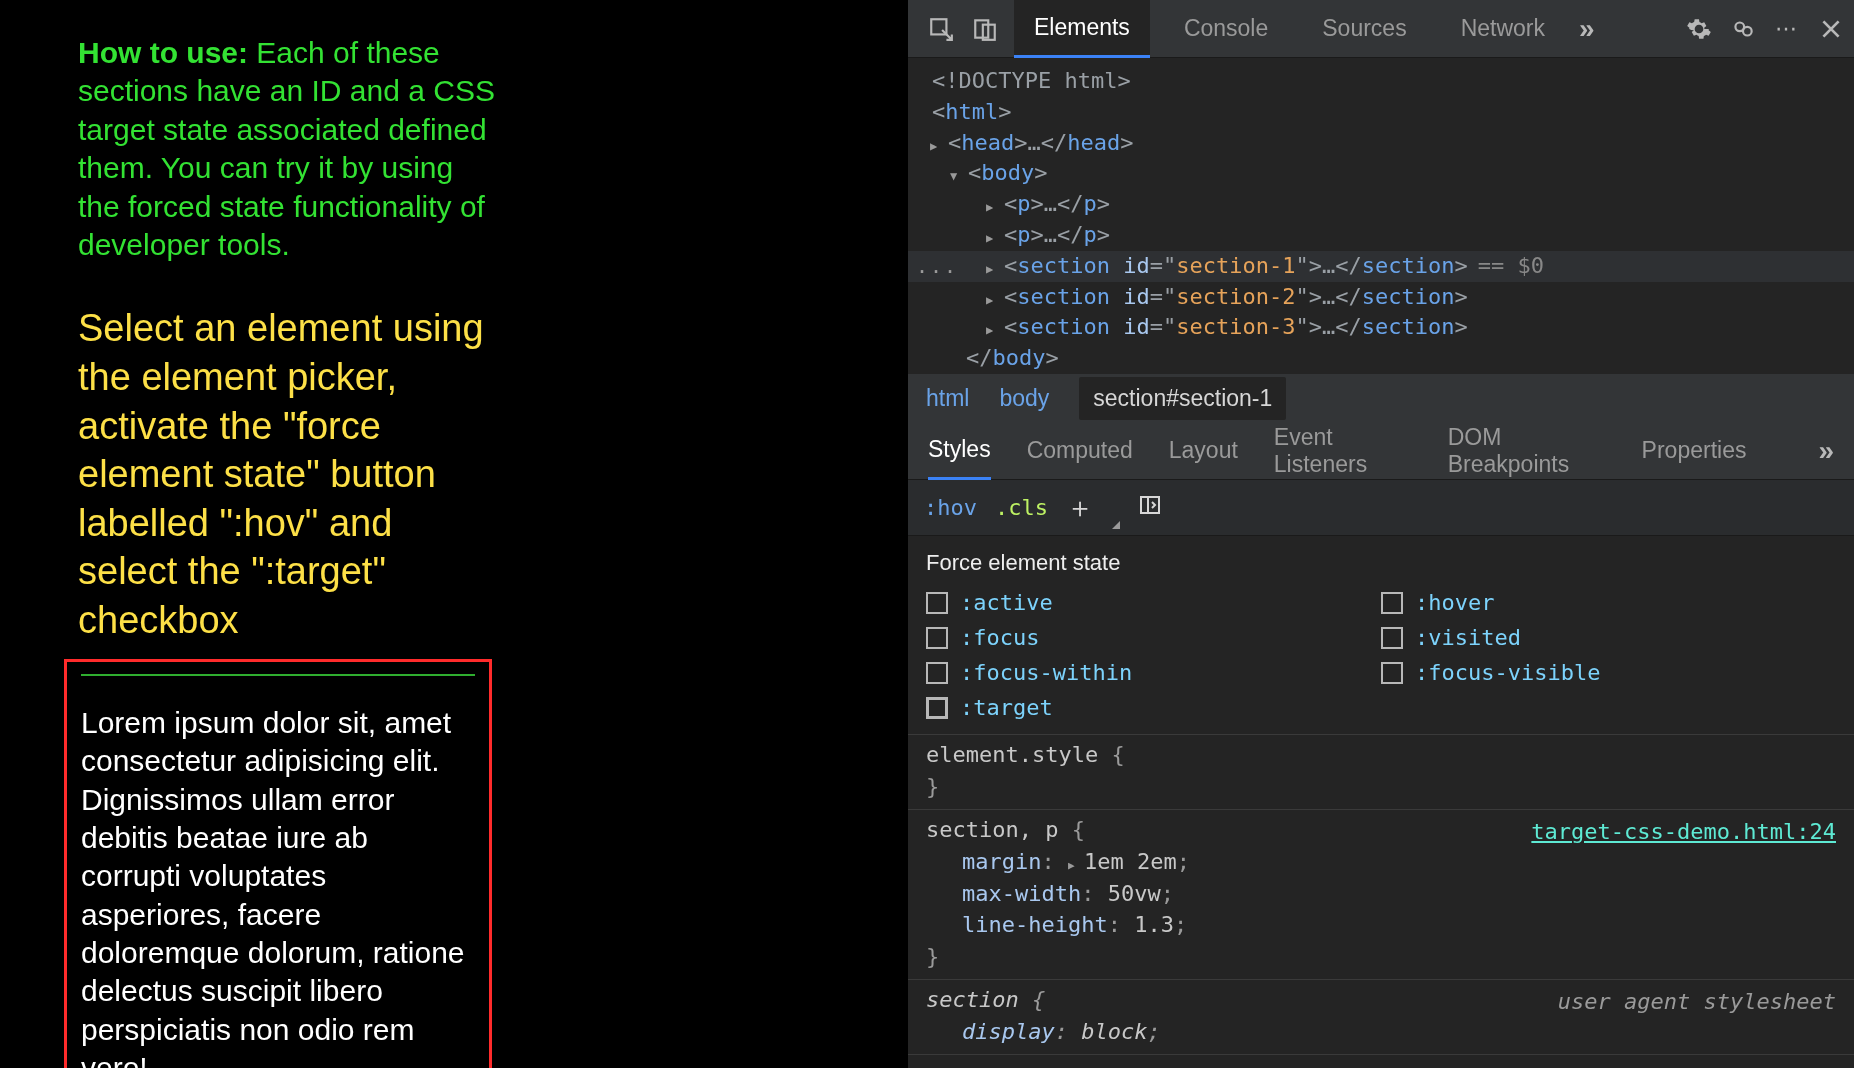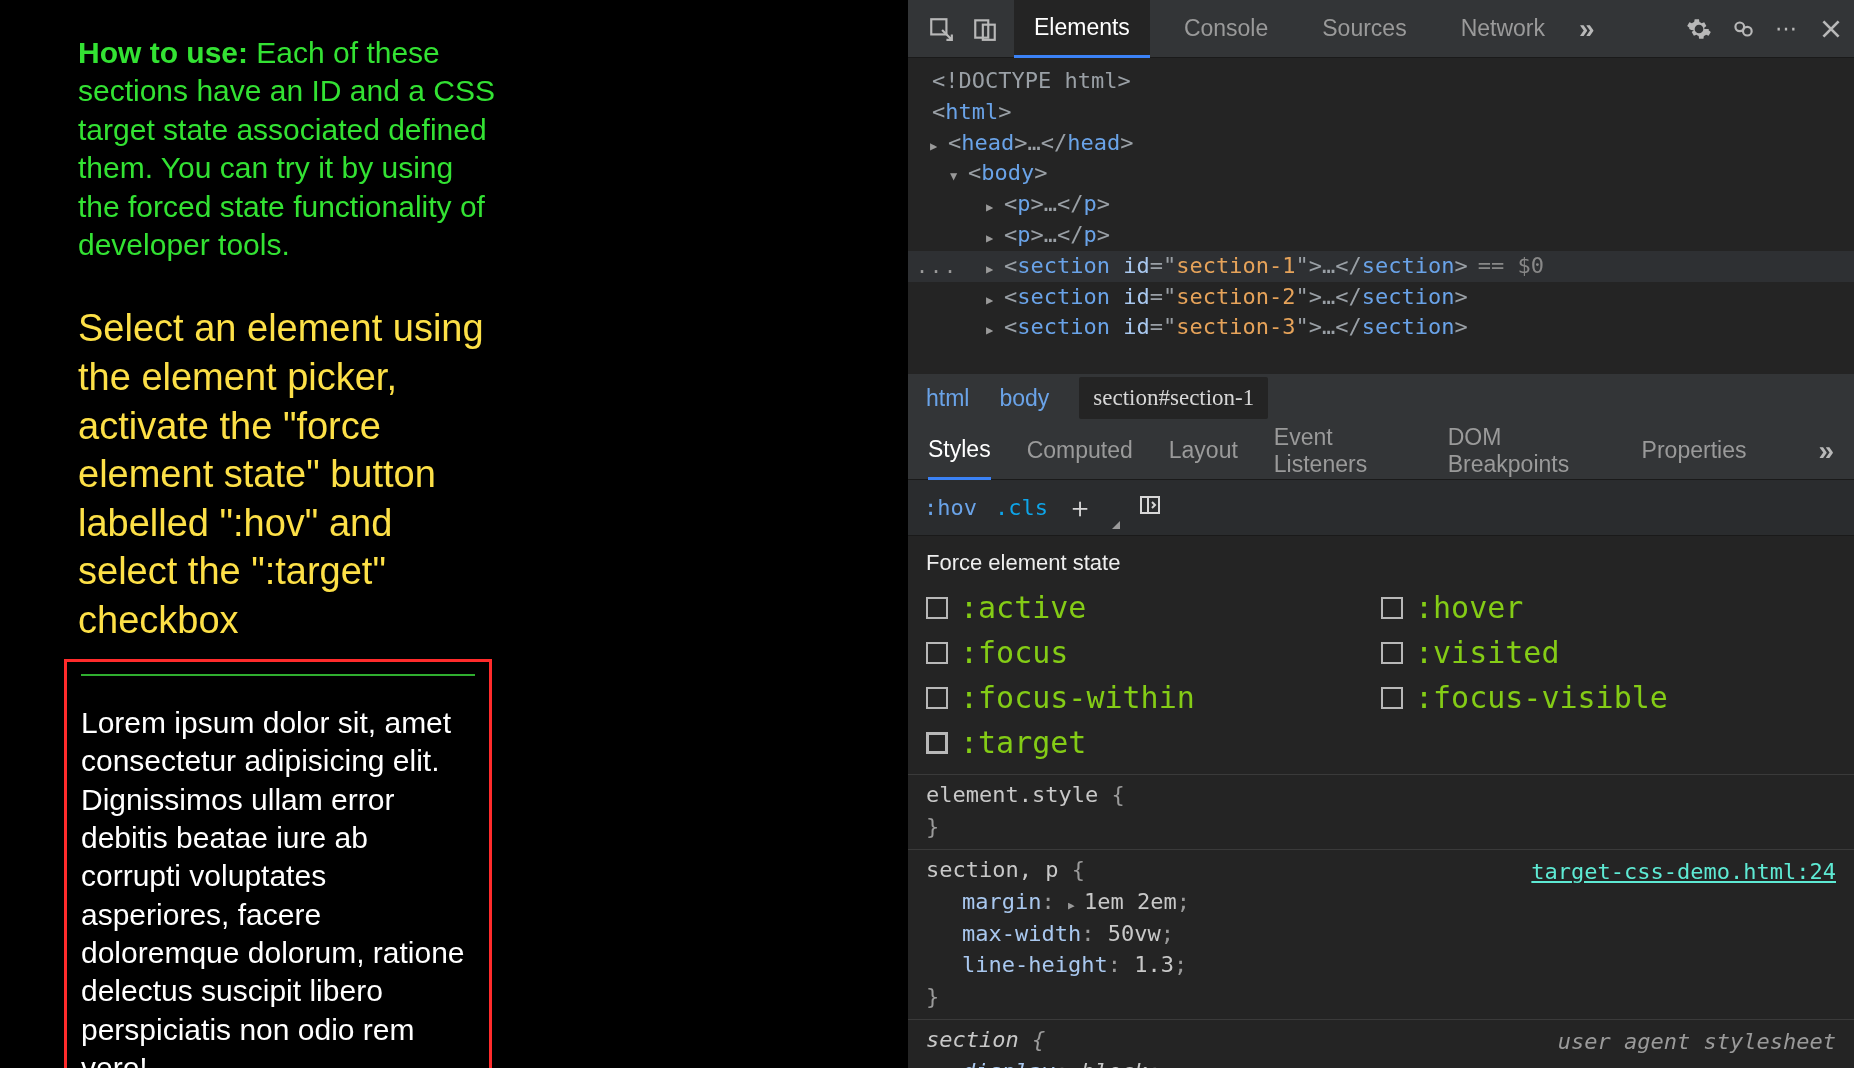--- a/index.html
+++ b/index.html
@@ -38,41 +38,41 @@
   .tok-attrval { color: #e6a35a; }
   .tok-punc { color: #9aa0a6; }
   .tok-doc { color: #9aa0a6; }
   .selected-row { background: #2e3033; display: flex; align-items: center; padding-left: 0; }
   .selected-row .gutter { width:58px; text-align:center; color:#9a9a9a; letter-spacing:2px; font-size:20px; }
   .eqvar { color: #888; padding-left: 10px; }
 
   
   .crumbs { height: 48px; background: #333537; display:flex; align-items:center; gap: 30px; padding: 0 18px; font-size: 23px; }
   .crumbs .crumb { color: #6aa3e8; }
-  .crumbs .crumb.sel { background: #242424; color: #d7d7d7; padding: 8px 14px; border-radius: 2px; font-family: Liberation Serif, serif; }
+  .crumbs .crumb.sel { background: #242424; color: #d7d7d7; padding: 8px 14px; border-radius: 2px; }
 
   
   .subtabs { height: 58px; background: #333537; display:flex; align-items:center; gap: 36px; padding: 0 20px; font-size: 23px; color:#9a9a9a; border-bottom:1px solid #1a1a1a; }
   .subtabs .stab.active { color:#fff; border-bottom:3px solid #3b82f6; height:58px; display:flex; align-items:center; }
   .subtabs .stab { height:58px; display:flex; align-items:center; }
 
   
   .filter-row { height: 56px; background: #2a2c2e; display:flex; align-items:center; padding: 0 16px; gap: 18px; border-bottom:1px solid #1a1a1a; }
   .filter-input { flex:1; background: transparent; border:none; outline:none; color:#d7d7d7; font-size: 22px; }
   .filter-input::placeholder { color:#8a8a8a; }
   .hov { font-family: "SF Mono","Menlo",monospace; color:#6aa3e8; font-size:22px; }
-  .cls { font-family: "SF Mono","Menlo",monospace; color:#0ea5e9; font-size:22px; }
+  .cls { font-family: "SF Mono","Menlo",monospace; color:#bef264; font-size:22px; }
   .plus { color:#d7d7d7; font-size:28px; font-weight:300; }
   .panel-toggle { color:#d7d7d7; }
   .tri-corner { width:0;height:0;border-left:8px solid transparent;border-bottom:8px solid #9a9a9a; align-self:flex-end; margin-bottom:6px; }
 
   
   .force-state { background: #242424; padding: 14px 18px 14px 18px; border-bottom:1px solid #3a3a3a; }
   .force-state .title { color:#eee; font-size:22px; margin-bottom:14px; }
-  .fs-grid { display:grid; grid-template-columns: 1fr 1fr; row-gap: 10px; font-family: "SF Mono","Menlo",monospace; font-size:30px; color:#84cc16; }
+  .fs-grid { display:grid; grid-template-columns: 1fr 1fr; row-gap: 10px; font-family: "SF Mono","Menlo",monospace; font-size:22px; color:#7dd3fc; }
   .fs-item { display:flex; align-items:center; gap:12px; }
   .cb { width:22px; height:22px; border:2px solid #b8b8b8; display:inline-block; }
   .cb.thick { border-width:3px; }
 
   
   .rules { font-family: "SF Mono","Menlo",monospace; font-size:22px; line-height:1.45; color:#c8c8c8; flex:1; overflow:hidden; }
   .rule { border-bottom:1px solid #3a3a3a; padding: 4px 18px 6px 18px; position:relative; }
   .rule .sel { color:#c8c8c8; }
   .rule .prop { padding-left: 36px; }
   .rule .k { color:#a9c8ef; }
@@ -155,20 +155,21 @@
     <div class="row" style="padding-left:78px"><span class="tri"></span><span class="tok-punc">&lt;</span><span class="tok-tag">p</span><span class="tok-punc">&gt;</span><span class="tok-doc">…</span><span class="tok-punc">&lt;/</span><span class="tok-tag">p</span><span class="tok-punc">&gt;</span></div>
     <div class="row" style="padding-left:78px"><span class="tri"></span><span class="tok-punc">&lt;</span><span class="tok-tag">p</span><span class="tok-punc">&gt;</span><span class="tok-doc">…</span><span class="tok-punc">&lt;/</span><span class="tok-tag">p</span><span class="tok-punc">&gt;</span></div>
 
     <div class="selected-row">
       <span class="gutter">...</span>
       <span style="padding-left:20px"><span class="tri"></span><span class="tok-punc">&lt;</span><span class="tok-tag">section</span> <span class="tok-attrname">id</span><span class="tok-punc">=</span><span class="tok-punc">"</span><span class="tok-attrval">section-1</span><span class="tok-punc">"</span><span class="tok-punc">&gt;</span><span class="tok-doc">…</span><span class="tok-punc">&lt;/</span><span class="tok-tag">section</span><span class="tok-punc">&gt;</span><span class="eqvar">== $0</span></span>
     </div>
 
     <div class="row" style="padding-left:78px"><span class="tri"></span><span class="tok-punc">&lt;</span><span class="tok-tag">section</span> <span class="tok-attrname">id</span><span class="tok-punc">=</span><span class="tok-punc">"</span><span class="tok-attrval">section-2</span><span class="tok-punc">"</span><span class="tok-punc">&gt;</span><span class="tok-doc">…</span><span class="tok-punc">&lt;/</span><span class="tok-tag">section</span><span class="tok-punc">&gt;</span></div>
     <div class="row" style="padding-left:78px"><span class="tri"></span><span class="tok-punc">&lt;</span><span class="tok-tag">section</span> <span class="tok-attrname">id</span><span class="tok-punc">=</span><span class="tok-punc">"</span><span class="tok-attrval">section-3</span><span class="tok-punc">"</span><span class="tok-punc">&gt;</span><span class="tok-doc">…</span><span class="tok-punc">&lt;/</span><span class="tok-tag">section</span><span class="tok-punc">&gt;</span></div>
+    <div class="row" style="padding-left:58px"><span class="tok-punc">&lt;/</span><span class="tok-tag">body</span><span class="tok-punc">&gt;</span></div>
     <div class="row" style="padding-left:40px"></div>
   </div>
 
   <div class="crumbs">
     <span class="crumb">html</span>
     <span class="crumb">body</span>
     <span class="crumb sel">section#section-1</span>
   </div>
 
   <div class="subtabs">

